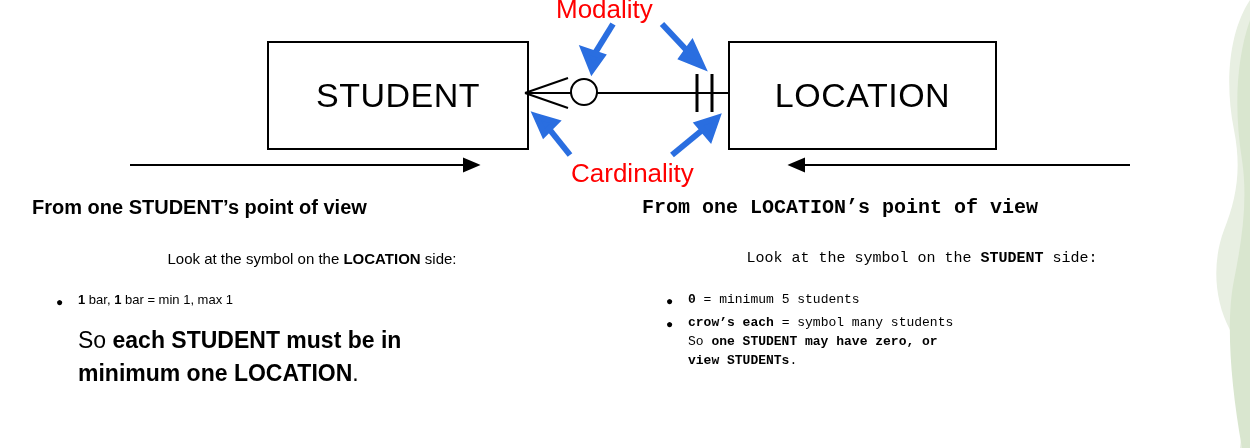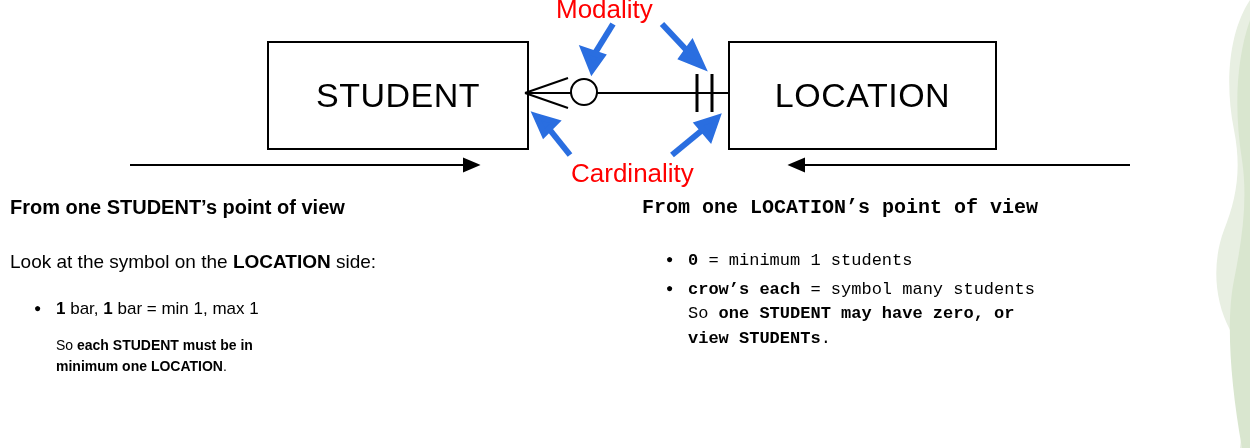--- a/index.html
+++ b/index.html
@@ -77,56 +77,57 @@
     height: 200px;
     overflow: visible;
   }
 
   
   .col {
     position: absolute;
     top: 196px;
     width: 560px;
   }
-  #col-left { left: 10px; }
+  #col-left { left: 32px; }
   #col-right { left: 642px; font-family: Liberation Mono, monospace; }
 
   .col h3 {
     margin: 0 0 30px 0;
     font-size: 20px;
     font-weight: bold;
   }
   .col .intro {
     margin: 0 0 22px 0;
-    font-size: 19px;
+    font-size: 15px;
     line-height: 1.35;
+    text-align: center;
   }
   .bullets {
     margin: 0;
     padding-left: 46px;
     list-style: none;
   }
   .bullets li {
     position: relative;
-    font-size: 17px;
+    font-size: 13px;
     line-height: 1.45;
     margin-bottom: 4px;
   }
   .bullets li::before {
     content: "\25CF";
     position: absolute;
     left: -22px;
     top: 0;
     font-size: 12px;
     line-height: 1.9;
   }
   .conclusion {
     margin: 14px 0 0 0;
     padding-left: 46px;
-    font-size: 14px;
+    font-size: 23px;
     line-height: 1.45;
   }
   b { font-weight: bold; }
 </style>
 </head>
 <body>
 
 <div class="diagram">
 
   <div class="entity-box" id="student-box">
@@ -186,22 +187,23 @@
   <h3>From one STUDENT’s point of view</h3>
   <p class="intro"><span>Look at the symbol on the </span><b>LOCATION</b><span> side:</span></p>
   <ul class="bullets">
     <li><b>1</b><span> bar, </span><b>1</b><span> bar = min 1, max 1</span></li>
   </ul>
   <p class="conclusion"><span>So </span><b>each STUDENT must be in</b><br><b>minimum one LOCATION</b><span>.</span></p>
 </div>
 
 <div class="col" id="col-right">
   <h3>From one LOCATION’s point of view</h3>
+  <p class="intro"><span>Look at the symbol on the </span><b>STUDENT</b><span> side:</span></p>
   <ul class="bullets">
-    <li><b>0</b><span> = minimum 1 students</span></li>
+    <li><b>0</b><span> = minimum 5 students</span></li>
     <li><b>crow’s each</b><span> = symbol many students</span><br><span>So </span><b>one STUDENT may have zero, or</b><br><b>view STUDENTs</b><span>.</span></li>
   </ul>
 </div>
 
 <svg class="corner-deco" viewBox="0 0 60 448">
   <path d="M60 0 C 40 30, 34 80, 44 130 C 52 170, 46 200, 34 230 C 22 262, 24 300, 40 330 C 52 356, 56 400, 50 448 L60 448 Z" fill="#e8efe2"></path>
   <path d="M60 20 C 46 60, 44 110, 52 160 C 58 200, 52 240, 44 280 C 36 320, 40 380, 52 448 L60 448 Z" fill="#d9e6cf"></path>
 </svg>
 
 </body></html>

